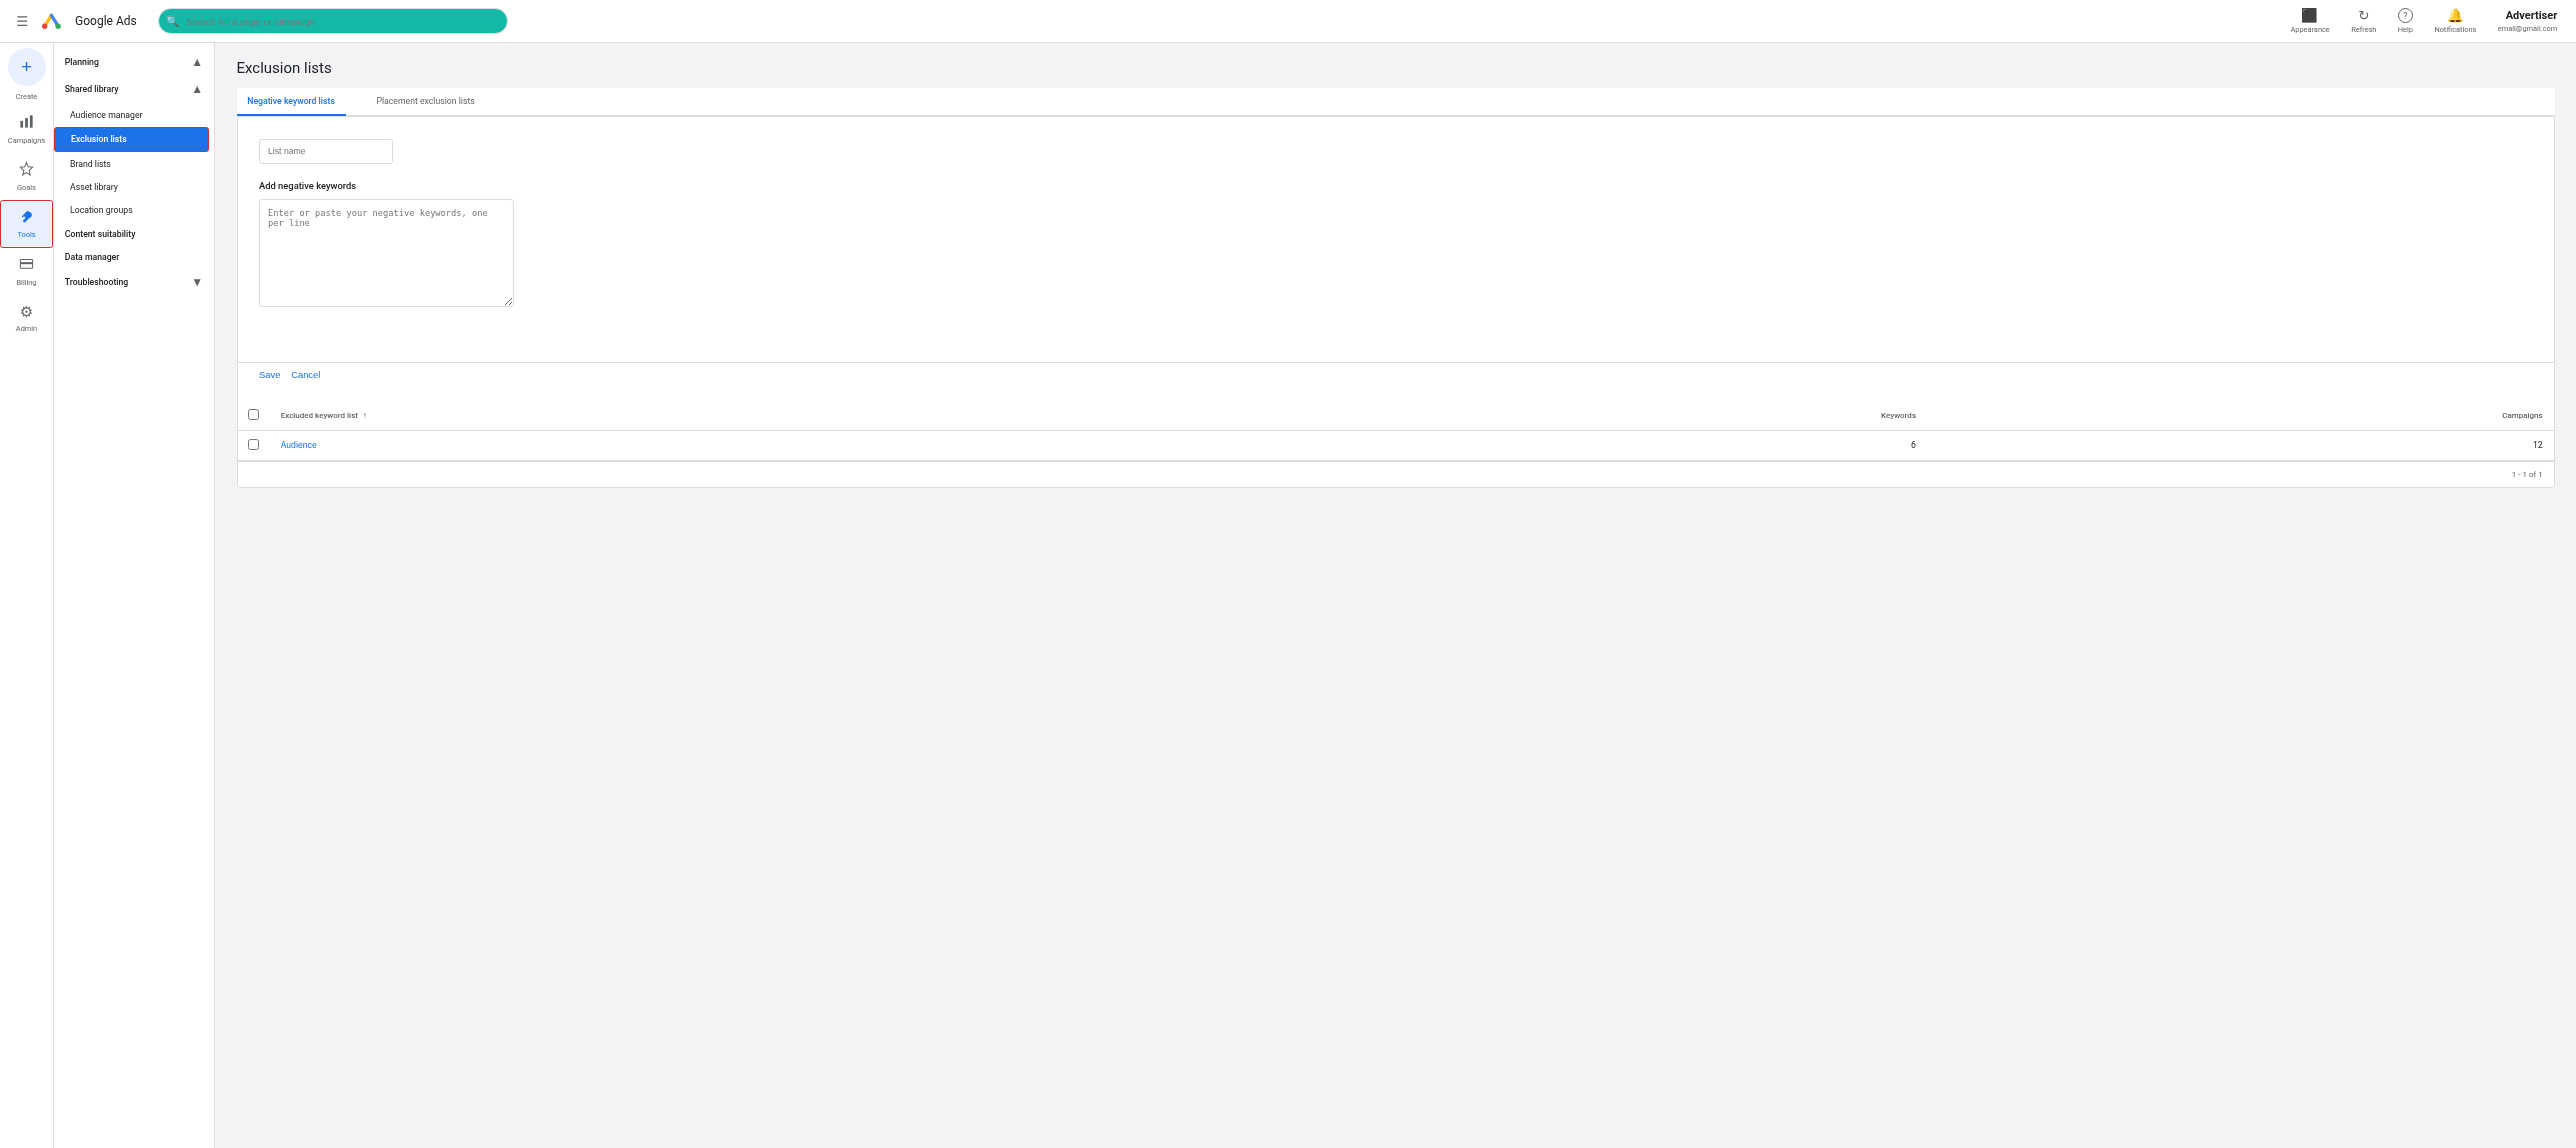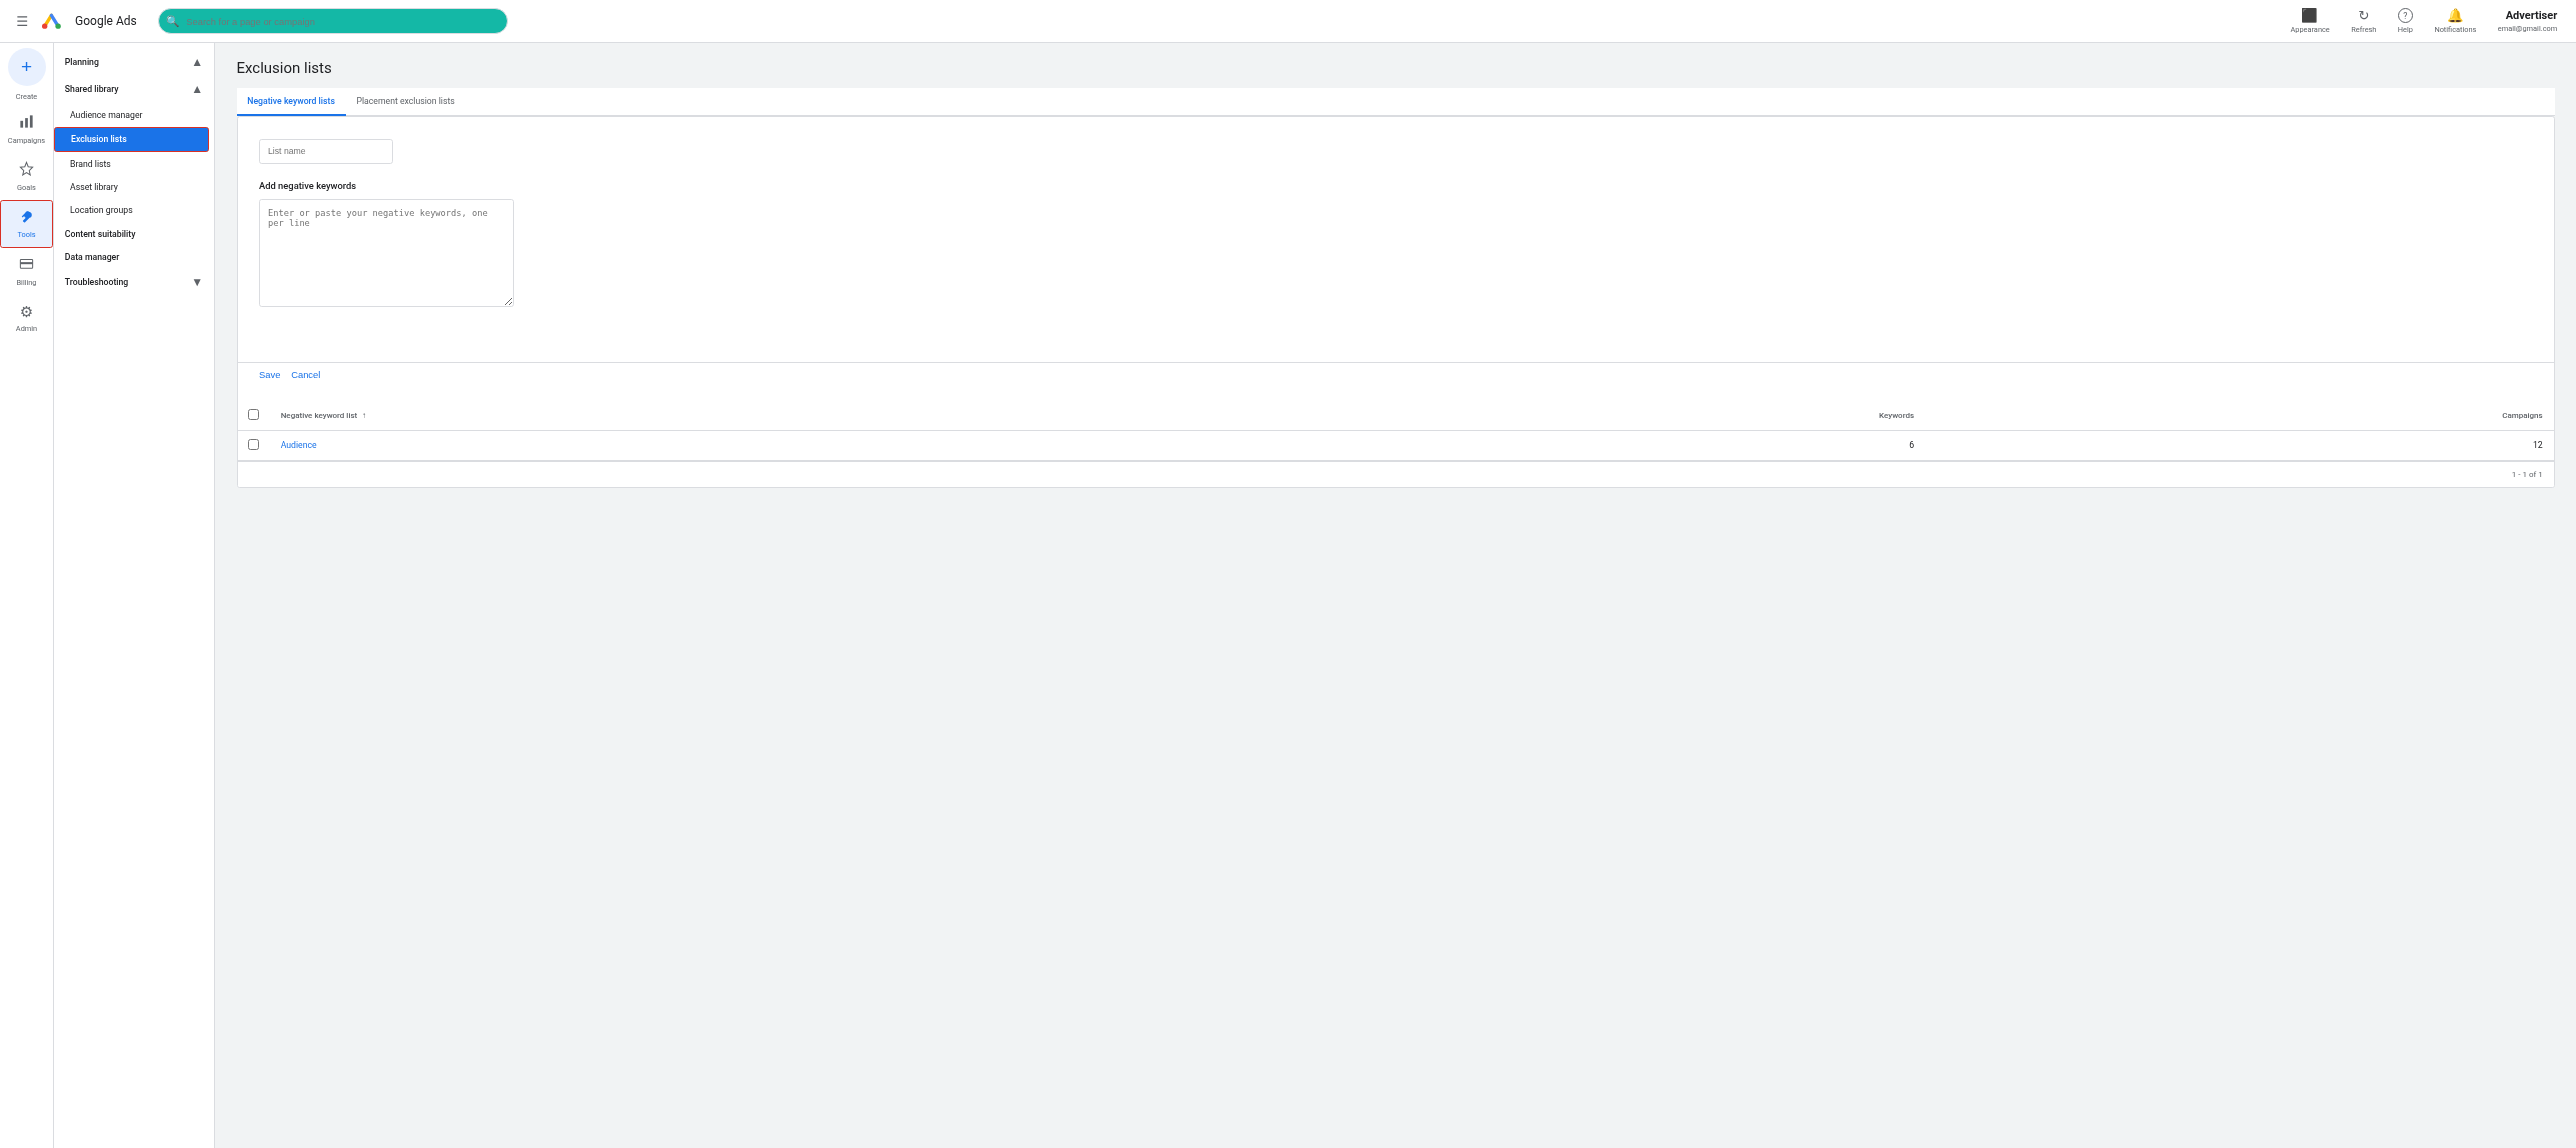--- a/index.html
+++ b/index.html
@@ -205,20 +205,21 @@
       color: #202124;
       margin-bottom: 10.8px;
     }
 
     
     .tabs {
       display: flex;
       border-bottom: 0.7px solid #dadce0;
       background: #fff;
       margin-bottom: 0;
+      gap: 20px;
     }
     .tab-item {
       padding: 8px 10.8px;
       cursor: pointer;
       font-size: 8.7px;
       color: #5f6368;
       border-bottom: 2px solid transparent;
       margin-bottom: -0.7px;
     }
     .tab-item.active {
@@ -508,21 +509,21 @@
       <button class="btn-cancel">Cancel</button>
     </div>
 
     <table class="data-table">
       <thead>
         <tr>
           <th>
             <input type="checkbox" class="checkbox-input" style="">
           </th>
           <th class="col-name" style="text-align:left;">
-            <span>Negative keyword list</span>
+            <span>Excluded keyword list</span>
             <span class="sort-icon">↑</span>
           </th>
           <th>Keywords</th>
           <th>Campaigns</th>
         </tr>
       </thead>
       <tbody>
         <tr class="table-row">
           <td>
             <input type="checkbox" class="checkbox-input" style="">

